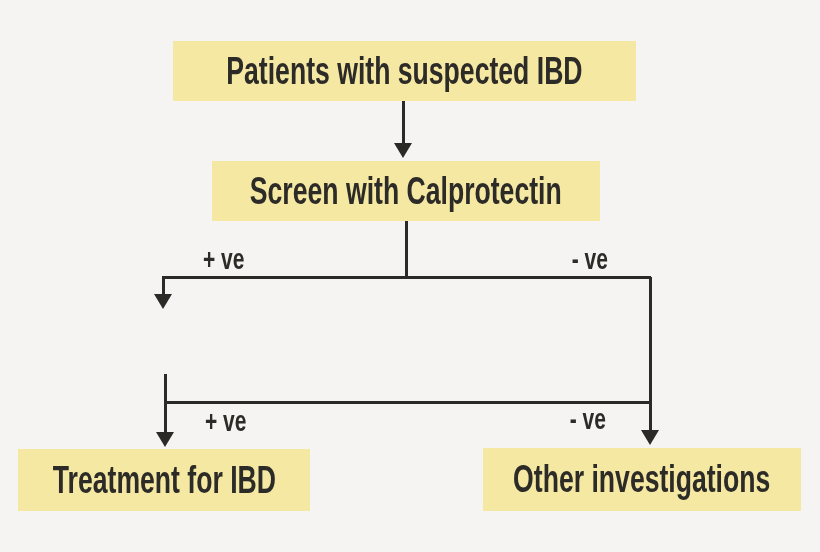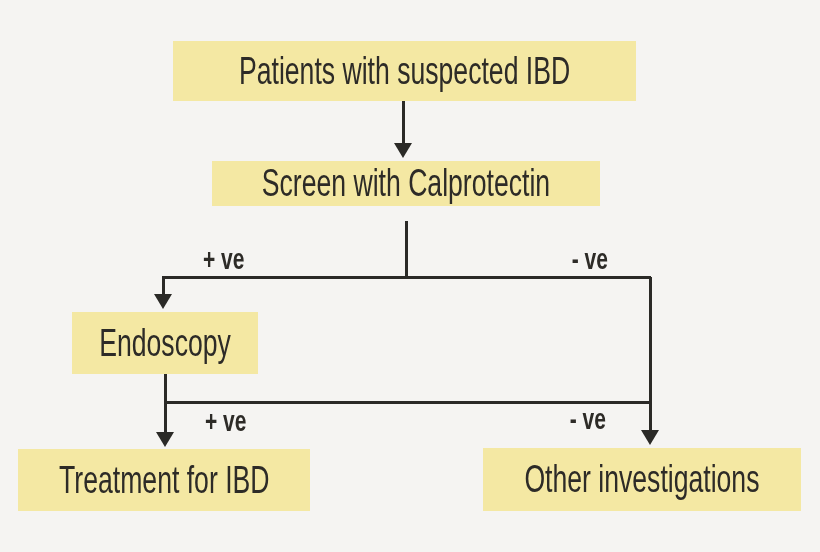--- a/index.html
+++ b/index.html
@@ -9,38 +9,38 @@
     --text:#2d2b27;
   }
   html,body{margin:0;padding:0;background:var(--background);}
   .canvas{
     position:relative;width:820px;height:552px;background:var(--background);
     font-family:"Liberation Sans",sans-serif;overflow:hidden;
   }
   .node{
     position:absolute;background:var(--node-fill);color:var(--text);
     display:flex;align-items:center;justify-content:center;
-    font-weight:400;white-space:nowrap;
+    font-weight:700;white-space:nowrap;
   }
   .node span{font-size:38px;transform:scaleX(0.70);transform-origin:center center;}
   .edge-label{
     position:absolute;color:var(--text);font-weight:700;text-align:center;
     white-space:nowrap;
   }
   .edge-label span{display:inline-block;font-size:30px;transform:scaleX(0.70);transform-origin:center center;}
   .line{position:absolute;background:var(--line);}
   .arrowhead{
     position:absolute;width:0;height:0;
     border-left:9px solid transparent;border-right:9px solid transparent;
     border-top:15px solid var(--line);
   }
 
   
   .n-patients {left:173px;top:41px; width:463px;height:60px;}
-  .n-screen   {left:212px;top:161px;width:388px;height:45px;align-items:center;}
+  .n-screen   {left:212px;top:161px;width:388px;height:60px;align-items:center;}
   .n-endoscopy{left:72px; top:312px;width:186px;height:62px;}
   .n-treatment{left:18px; top:449px;width:292px;height:62px;}
   .n-other    {left:483px;top:448px;width:318px;height:63px;}
 
   
   .l-v1      {left:402px;top:101px;width:2.5px;height:43px;}   
   .a-v1      {left:394px;top:143px;}                            
   .l-v2      {left:405px;top:221px;width:2.5px;height:57px;}   
   .l-h1      {left:162px;top:276px;width:489px;height:2.5px;}  
   .l-drop-l  {left:162px;top:276px;width:2.5px;height:20px;}   
@@ -63,23 +63,20 @@
 <div class="canvas">
 
   <div class="node n-patients">
     <span>Patients with suspected IBD</span>
   </div>
 
   <div class="node n-screen">
     <span>Screen with Calprotectin</span>
   </div>
 
-  <div class="node n-endoscopy">
-    <span>Endoscopy</span>
-  </div>
 
   <div class="node n-other">
     <span>Other investigations</span>
   </div>
 
   <div class="node n-treatment">
     <span>Treatment for IBD</span>
   </div>
 
   <div class="line l-v1"></div>

